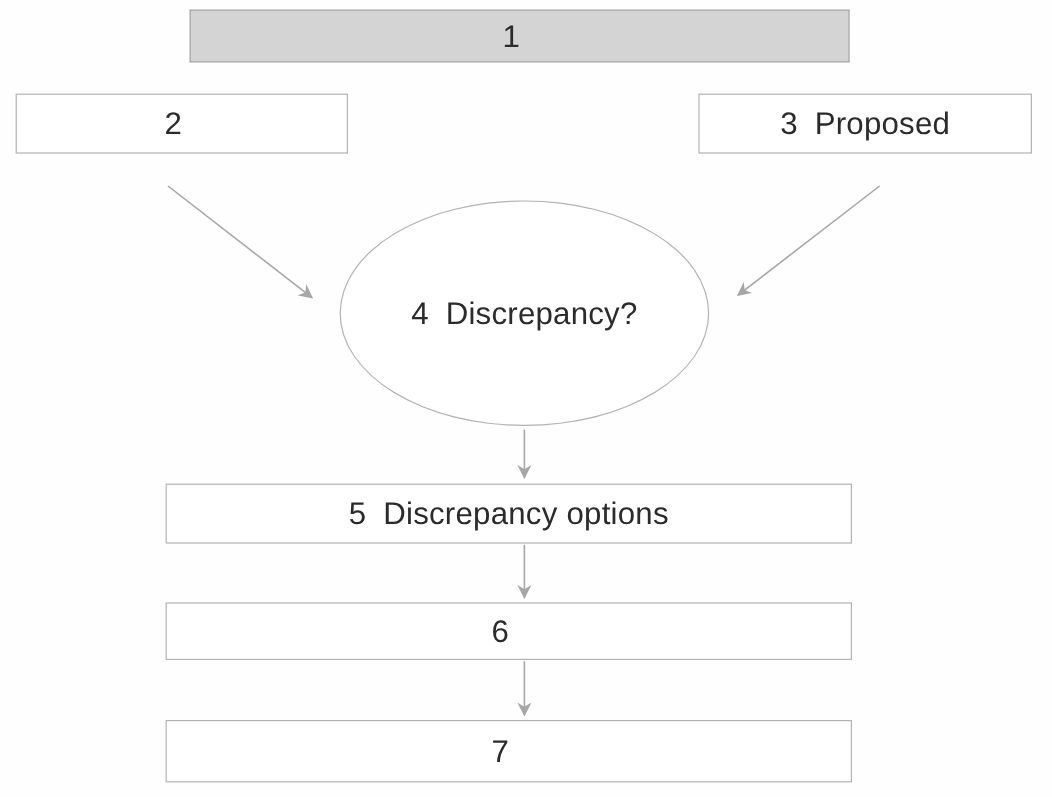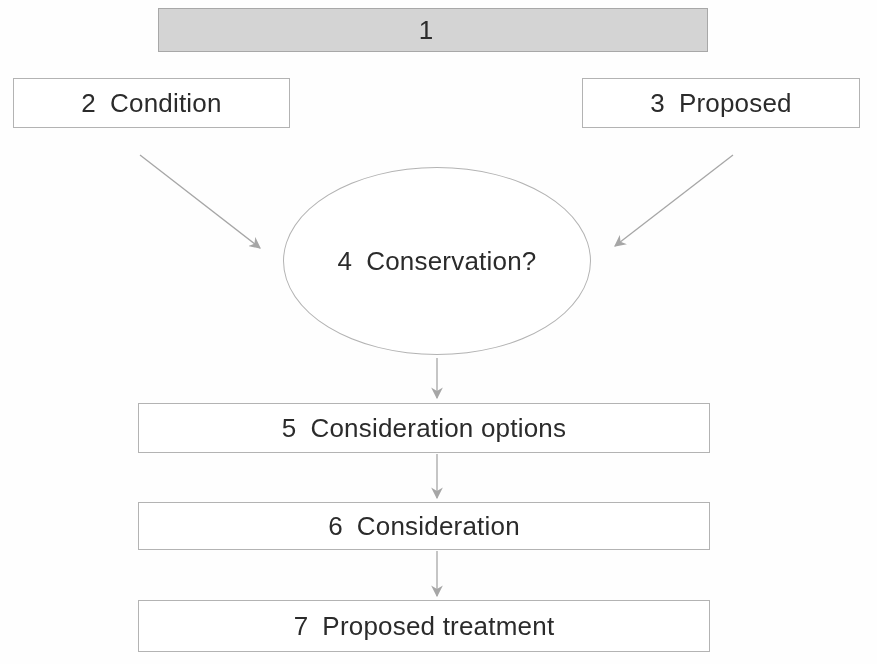--- a/index.html
+++ b/index.html
@@ -73,41 +73,38 @@
     <line x1="437" y1="454" x2="437" y2="498" stroke="#a6a6a6" stroke-width="1.3" marker-end="url(#dart)"></line>
     <line x1="437" y1="551" x2="437" y2="596" stroke="#a6a6a6" stroke-width="1.3" marker-end="url(#dart)"></line>
   </svg>
 
   <div class="node rect highlight n1">
     <span class="num">1</span>
   </div>
 
   <div class="node rect n2">
     <span class="num">2</span>
-    <span class="lbl">Condition</span>
   </div>
 
   <div class="node rect n3">
     <span class="num">3</span>
     <span class="lbl">Proposed</span>
   </div>
 
   <div class="node ellipse n4">
     <span class="num">4</span>
-    <span class="lbl">Conservation?</span>
+    <span class="lbl">Discrepancy?</span>
   </div>
 
   <div class="node rect n5">
     <span class="num">5</span>
-    <span class="lbl">Consideration options</span>
+    <span class="lbl">Discrepancy options</span>
   </div>
 
   <div class="node rect n6">
     <span class="num">6</span>
-    <span class="lbl">Consideration</span>
   </div>
 
   <div class="node rect n7">
     <span class="num">7</span>
-    <span class="lbl">Proposed treatment</span>
   </div>
 
 </div>
 
 </body></html>

